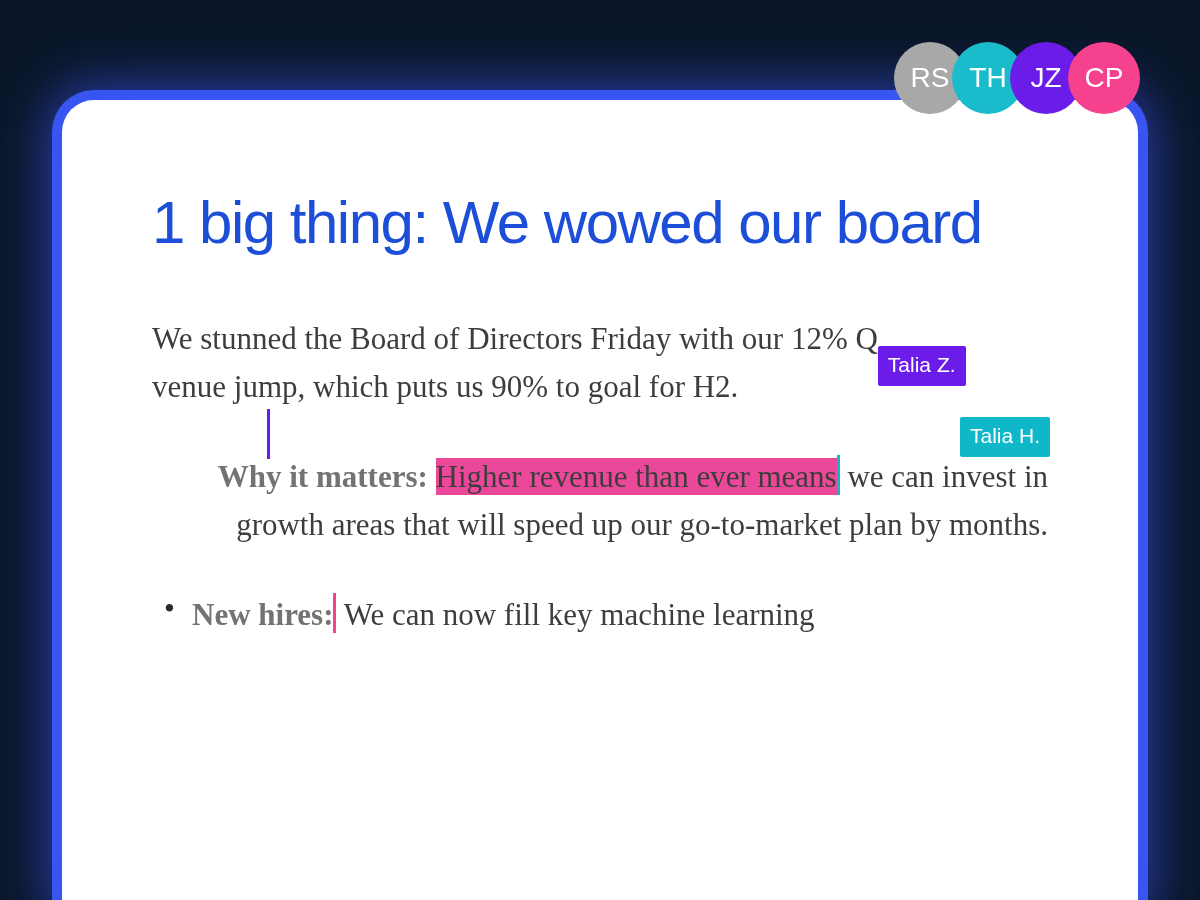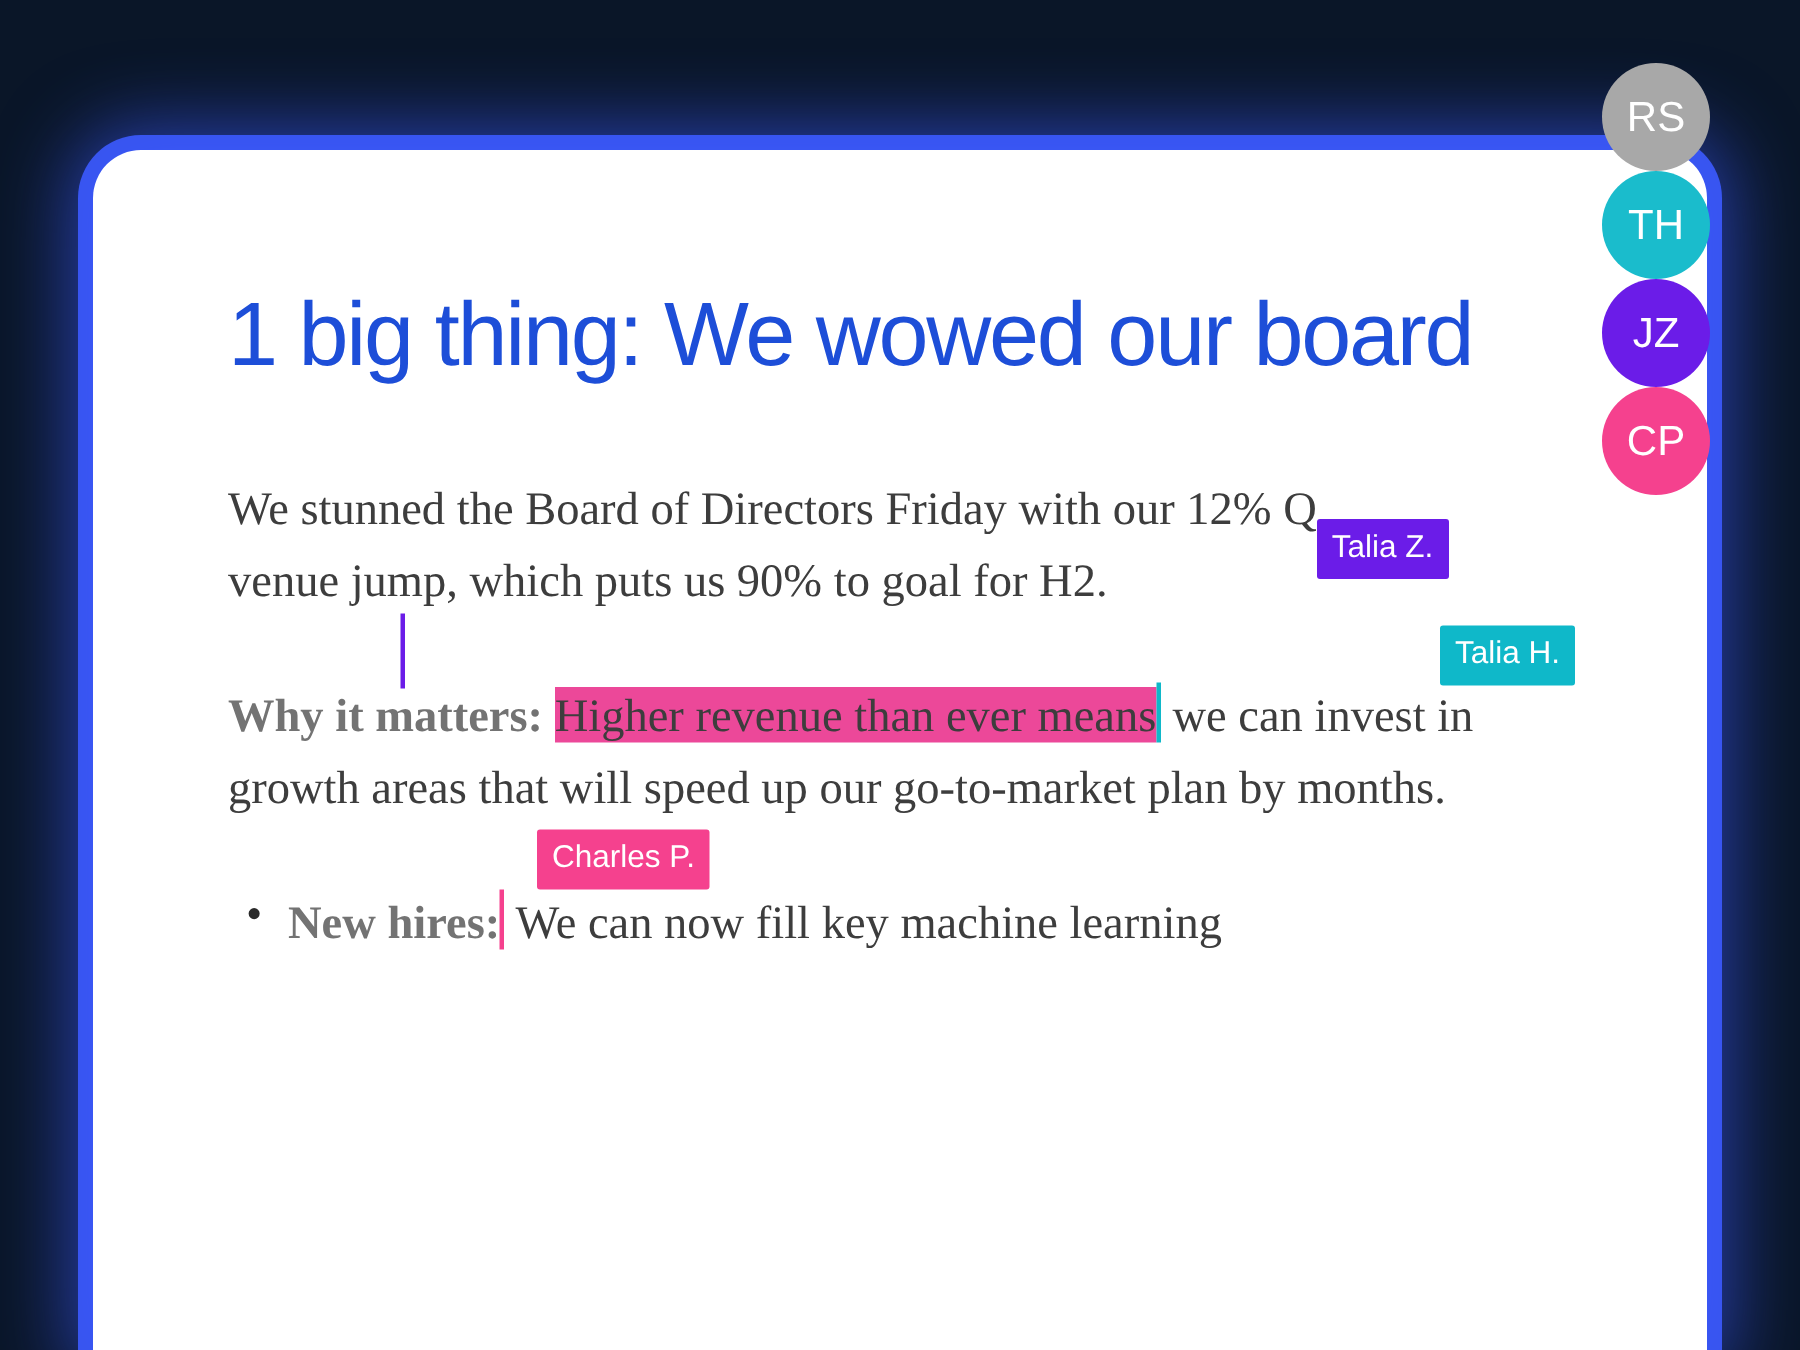--- a/index.html
+++ b/index.html
@@ -14,21 +14,20 @@
       font-family: -apple-system, BlinkMacSystemFont, "Segoe UI", Helvetica, Arial, sans-serif;
       overflow: hidden;
       position: relative;
     }
     .avatars {
       position: absolute;
       top: 42px;
       right: 60px;
       display: flex;
       z-index: 10;
-      flex-direction: column;
     }
     .avatar {
       width: 72px;
       height: 72px;
       border-radius: 50%;
       display: flex;
       align-items: center;
       justify-content: center;
       font-size: 28px;
       font-weight: 500;
@@ -130,26 +129,25 @@
   <h1 class="doc-title">1 big thing: We wowed our board</h1>
 
   <div class="doc-body">
     <div class="para">
       <span>We stunned the Board of Directors Friday with our 12% Q</span><span style="position:relative; display:inline-block; width:105px;">
         <span class="cursor-tag cursor-james" style="top:-3px; left:0;">Talia Z.</span>
       </span><span>venue jump, which puts us 90% to goal for H2.</span>
       <span class="cursor-line cursor-james-line" style="left:115px; top:94px; height:50px;"></span>
     </div>
 
-    <div class="para" style="position:relative;">
+    <div class="para" style="position:relative;text-align:right;">
       <span class="cursor-tag cursor-talia" style="top:-30px; right:-2px;">Talia H.</span>
       <span class="bold">Why it matters:</span>
       <span> </span><span class="highlight">Higher revenue than ever means</span><span class="cursor-line cursor-talia-line" style="display:inline-block; position:relative; left:0; top:8px; height:40px; vertical-align:baseline;"></span><span> we can invest in growth areas that will speed up our go-to-market plan by months.</span>
     </div>
 
     <ul>
       <li style="position:relative;">
-        <span class="cursor-tag cursor-charles" style="top:-32px; left:166px;">Charles P.</span>
         <span class="bold">New hires:</span><span class="cursor-line cursor-charles-line" style="display:inline-block; position:relative; top:8px; height:40px; vertical-align:baseline;"></span><span> We can now fill key machine learning</span>
       </li>
     </ul>
   </div>
 </div>
 
 </body></html>

